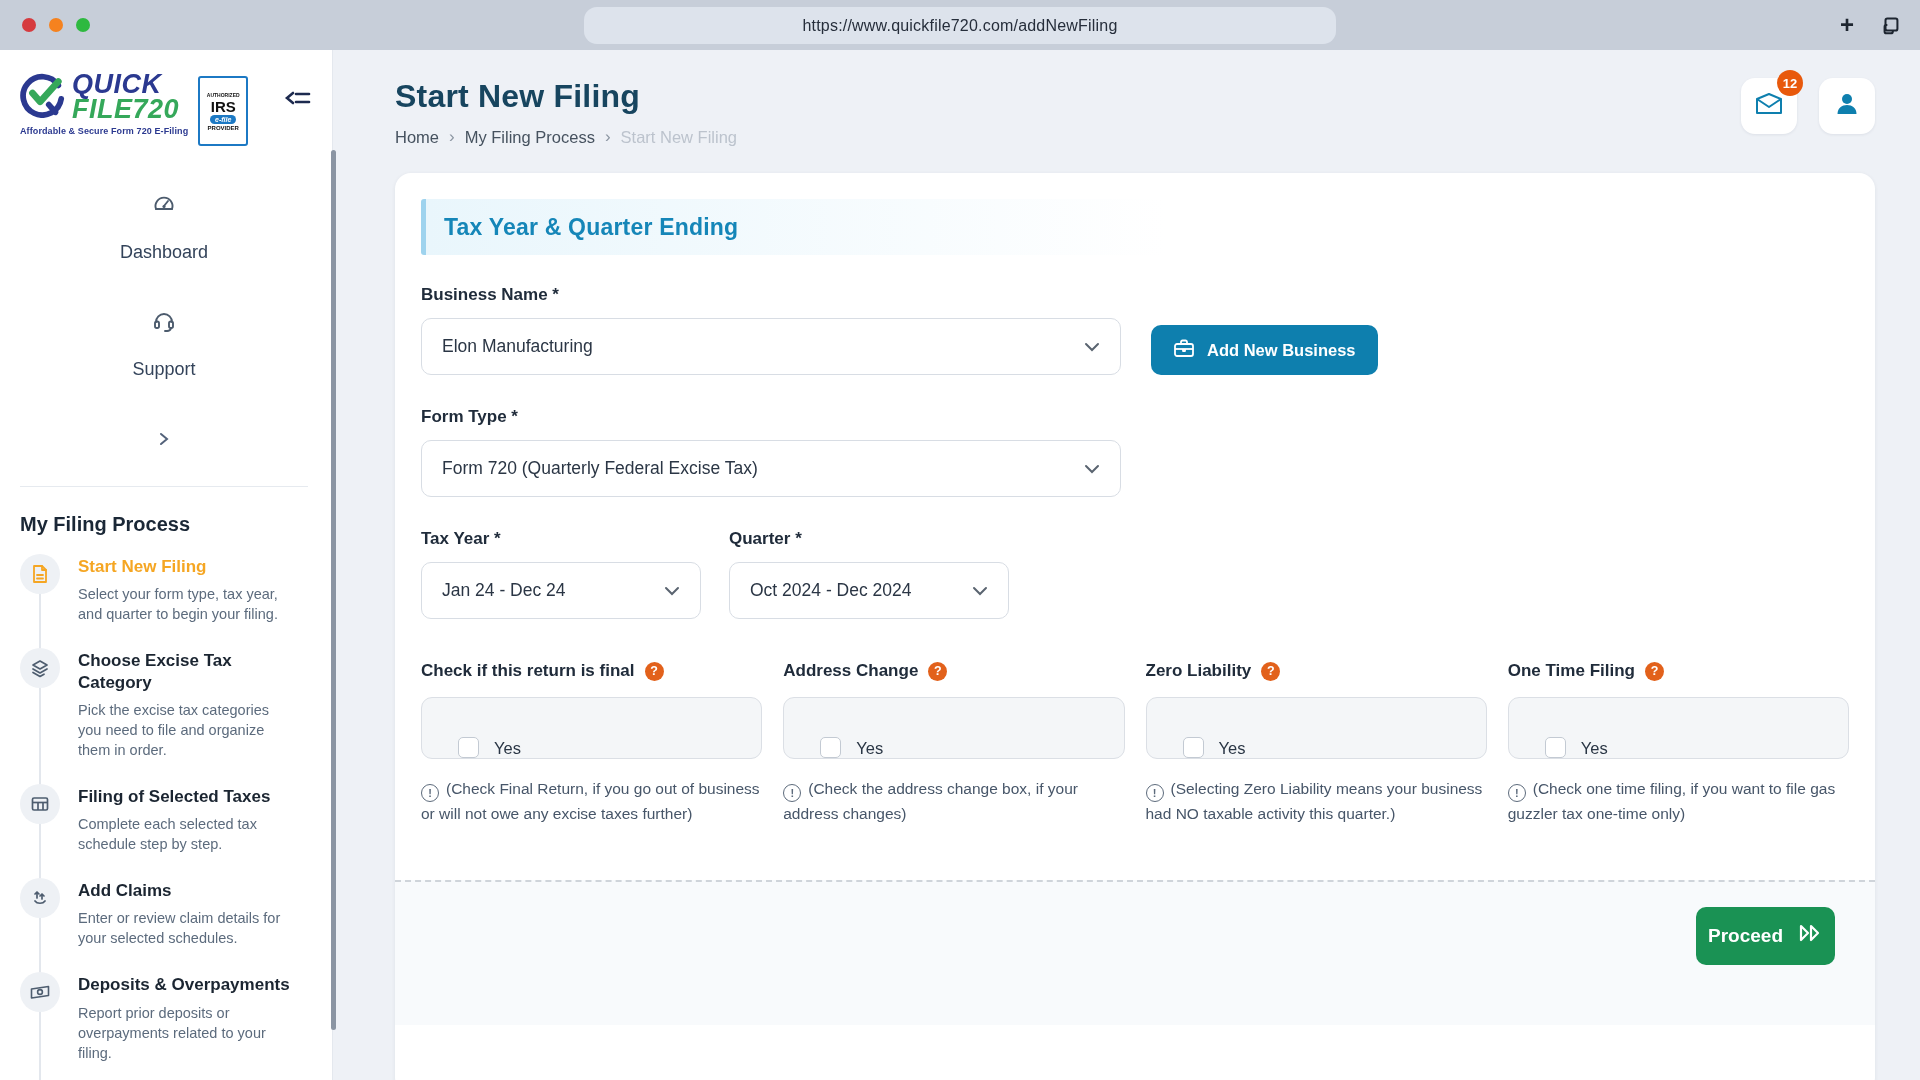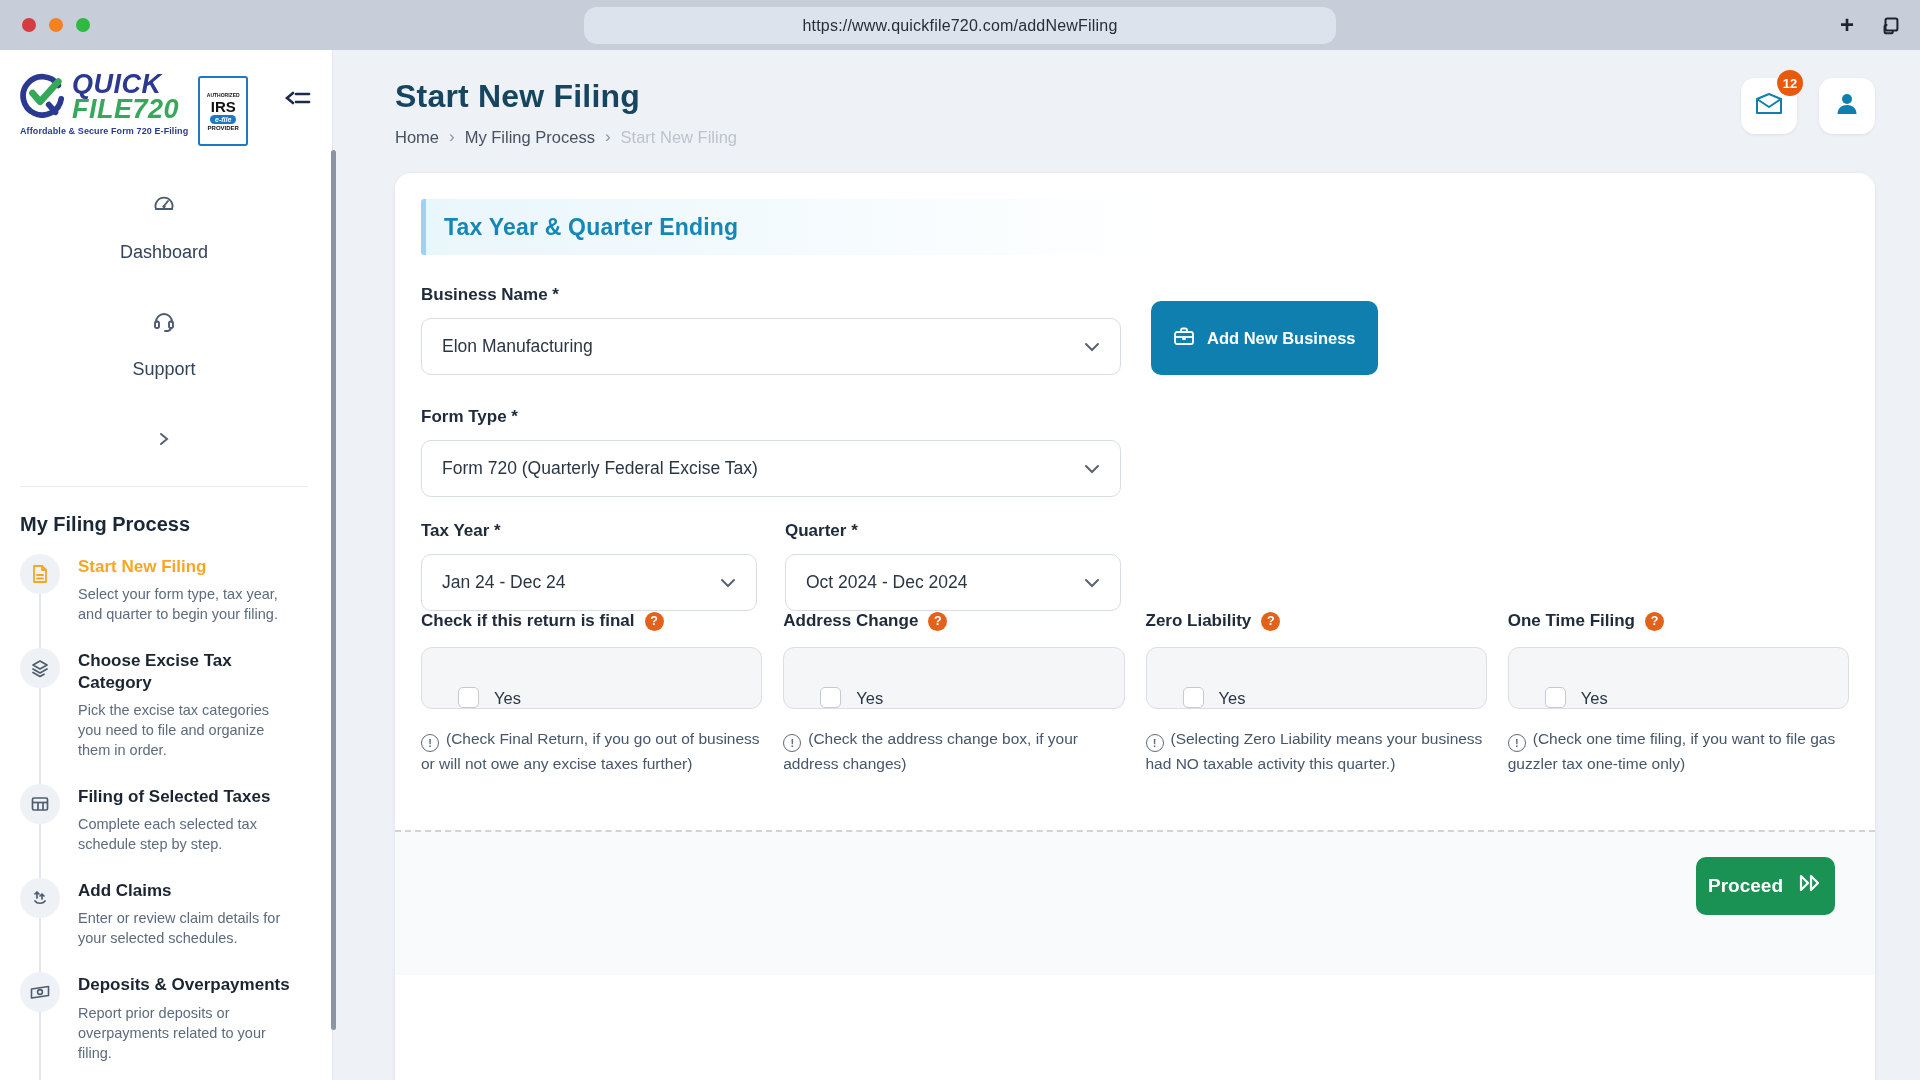--- a/index.html
+++ b/index.html
@@ -75,26 +75,26 @@
   .section-heading { border-left:5px solid #9ed3ee; background:linear-gradient(90deg,#e9f6fc 0%, rgba(255,255,255,0) 52%); height:56px; display:flex; align-items:center; padding-left:18px; border-radius:3px; }
   .section-heading span { font-size:23px; font-weight:700; color:#1586b8; letter-spacing:.2px; }
 
   .field-label { font-size:17px; font-weight:700; color:#202c3b; }
   .row-business { display:flex; align-items:flex-end; gap:30px; margin-top:30px; }
   .field { display:flex; flex-direction:column; gap:13px; }
   .select { height:57px; border:1.5px solid #d8dde4; border-radius:10px; background:#fff; display:flex; align-items:center; padding:12px 20px; cursor:pointer; }
   .select .val { font-size:17.5px; color:#2b3645; }
   .select .chev { margin-left:auto; display:flex; color:#5a6470; }
   .w-700 { width:700px; }
-  .w-336 { width:336px; }
-  .btn-add-business { height:74px; padding:0 22px; background:#0e7fae; border:none; border-radius:10px; color:#fff; font-size:16.5px; font-weight:700; display:flex; align-items:center; gap:12px; cursor:pointer; font-family:"Liberation Sans", sans-serif; }
+  .w-336 { width:280px; }
+  .btn-add-business { height:50px; padding:0 22px; background:#0e7fae; border:none; border-radius:10px; color:#fff; font-size:16.5px; font-weight:700; display:flex; align-items:center; gap:12px; cursor:pointer; font-family:"Liberation Sans", sans-serif; }
   .row-formtype { margin-top:32px; }
-  .row-yq { display:flex; gap:28px; margin-top:24px; }
-
-  .cb-grid { display:grid; grid-template-columns:repeat(4, 1fr); gap:21px; }
+  .row-yq { display:flex; gap:28px; margin-top:32px; }
+
+  .cb-grid { display:grid; grid-template-columns:repeat(4, 1fr); gap:21px; margin-top:42px; }
   .cb-label-row { display:flex; align-items:center; gap:10px; }
   .help-icon { width:19px; height:19px; border-radius:50%; background:#e2611b; color:#fff; font-size:12.5px; font-weight:700; display:flex; align-items:center; justify-content:center; cursor:pointer; }
   .cb-box { margin-top:16px; height:62px; background:#f4f6f8; border:1.5px solid #dbdfe5; border-radius:11px; display:flex; align-items:flex-end; padding-left:36px; gap:15px; cursor:pointer; }
   .checkbox { width:21px; height:21px; border:1.5px solid #c3cad3; border-radius:5px; background:#fff; flex:none; }
   .cb-yes { font-size:16.5px; color:#2a3645; }
   .cb-hint { margin-top:18px; font-size:15.5px; color:#475669; line-height:1.5; }
   .hint-icon { display:inline-flex; width:18px; height:18px; border:1.6px solid #5d6b7c; border-radius:50%; color:#5d6b7c; font-size:11px; font-weight:800; align-items:center; justify-content:center; margin-right:7px; vertical-align:-3px; }
 
   .card-footer { margin-top:54px; border-top:2px dashed #cfd4da; background:#f8fafc; padding:25px 40px 60px 40px; display:flex; justify-content:flex-end; }
   .btn-proceed { height:58px; padding:0 12px; background:#1a9254; border:none; border-radius:10px; color:#fff; font-size:19px; font-weight:700; display:flex; align-items:center; gap:14px; cursor:pointer; font-family:"Liberation Sans", sans-serif; }

